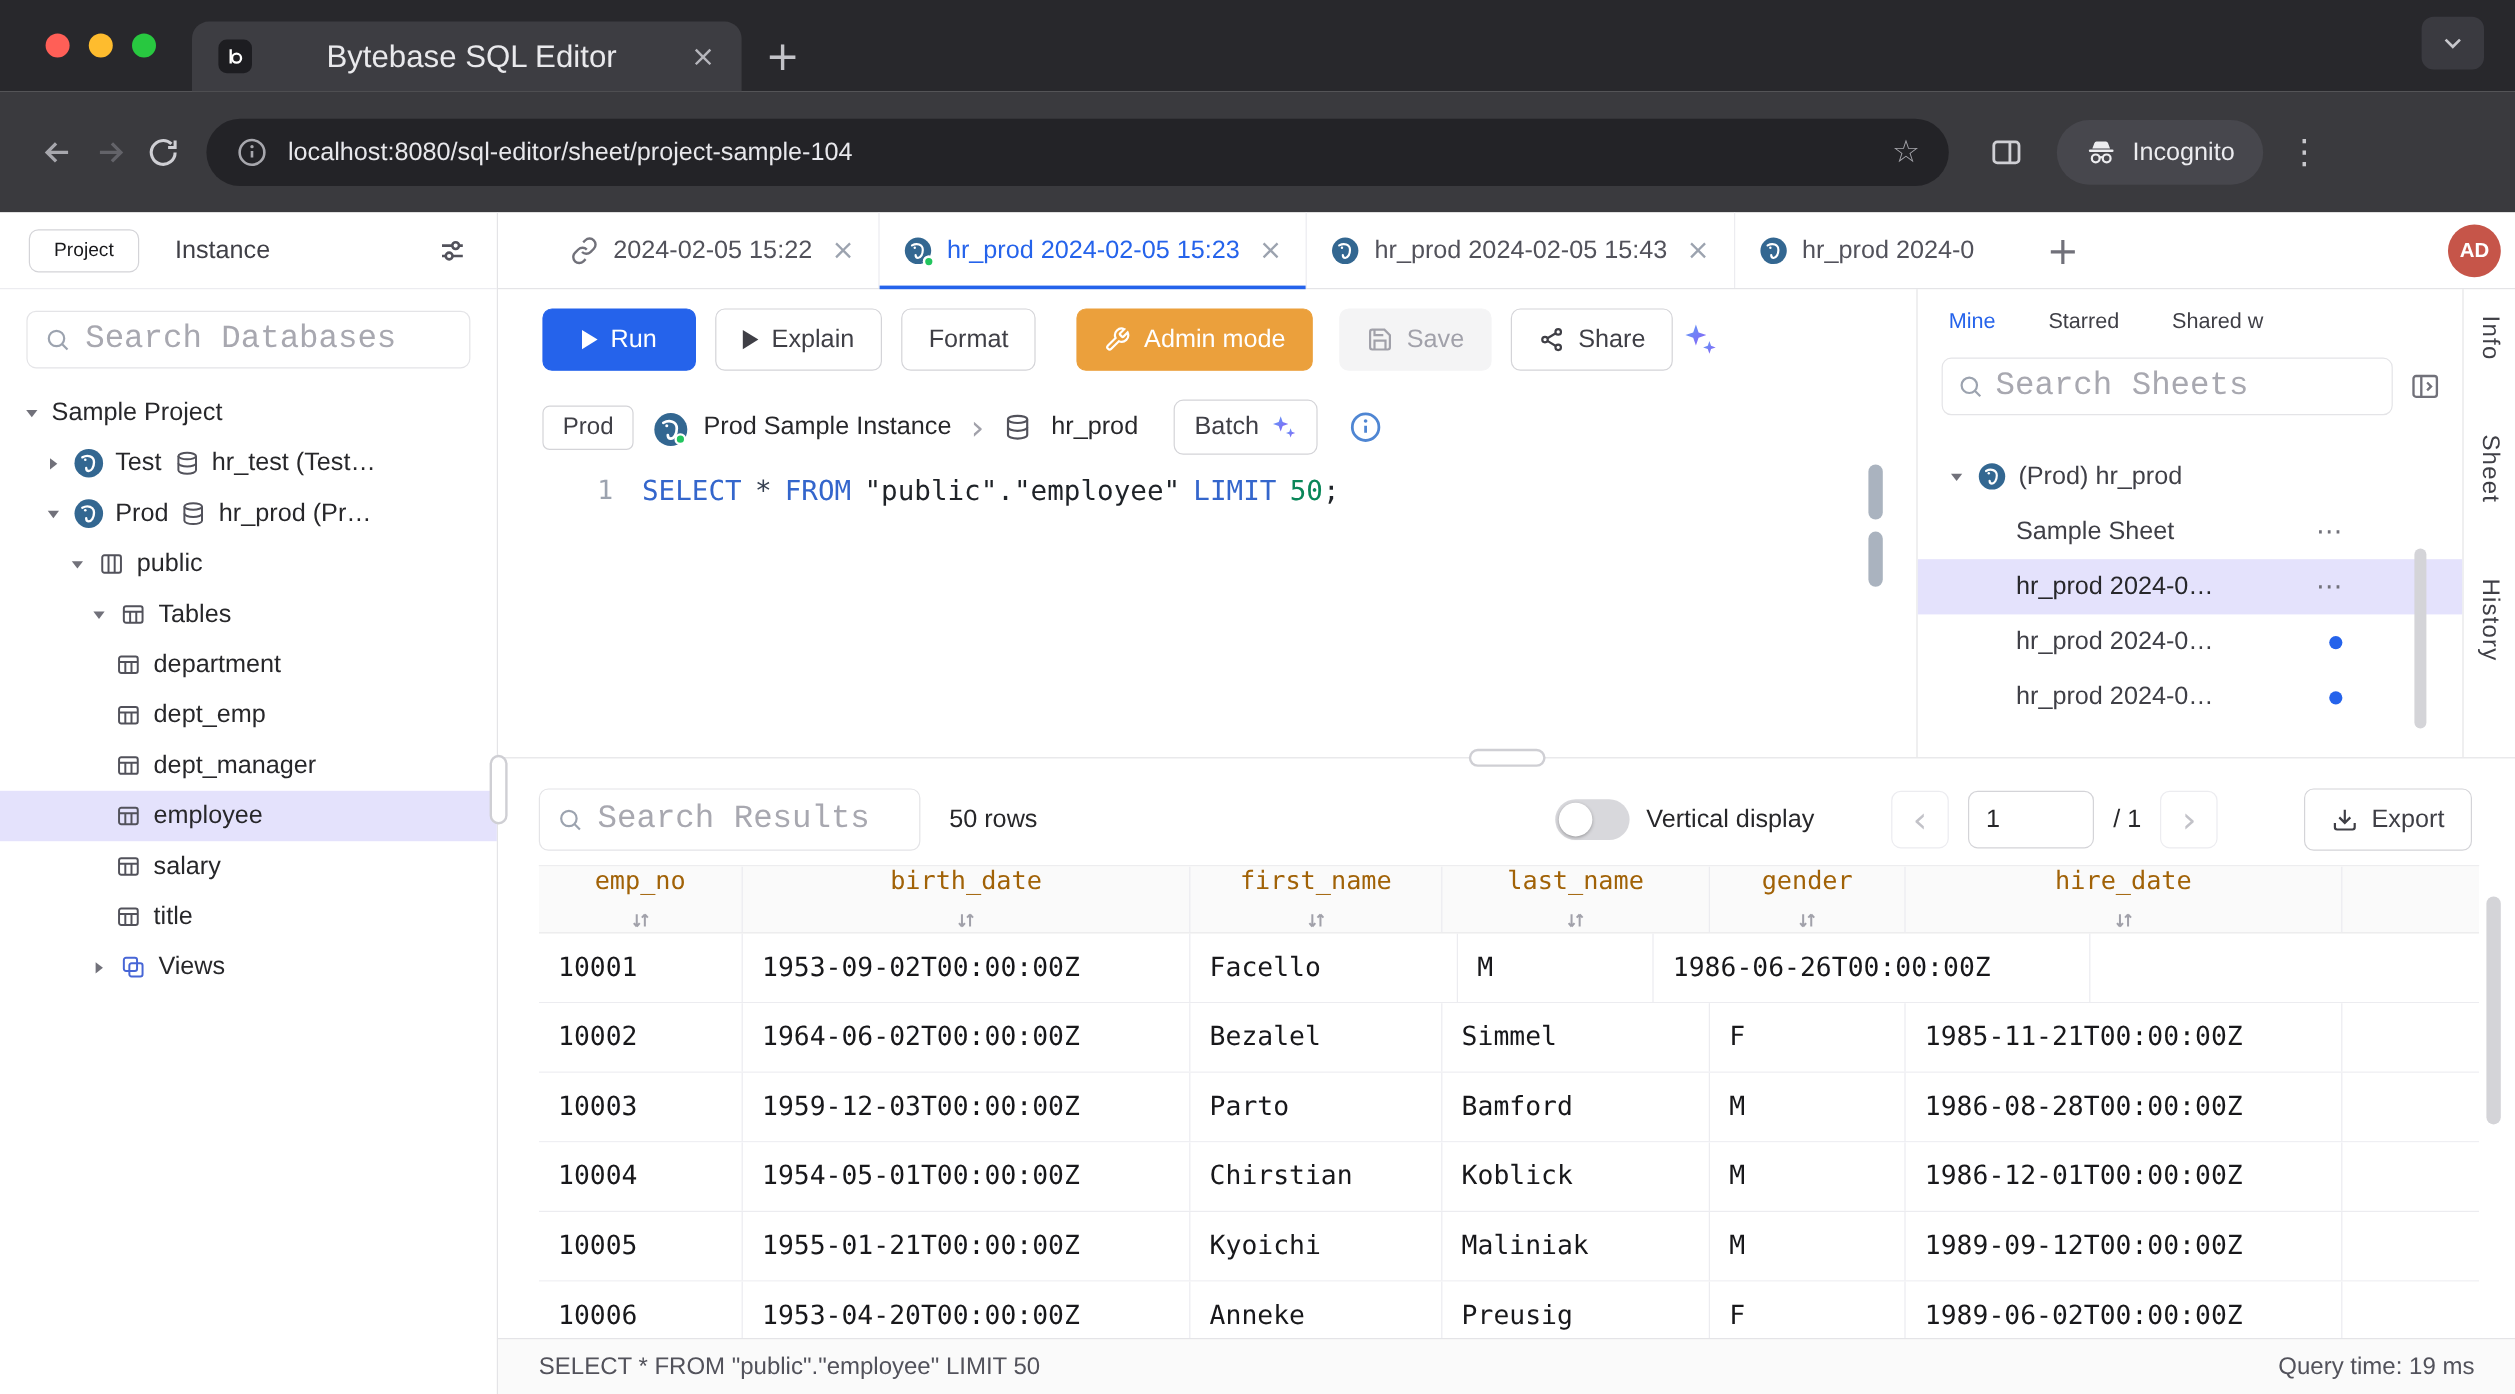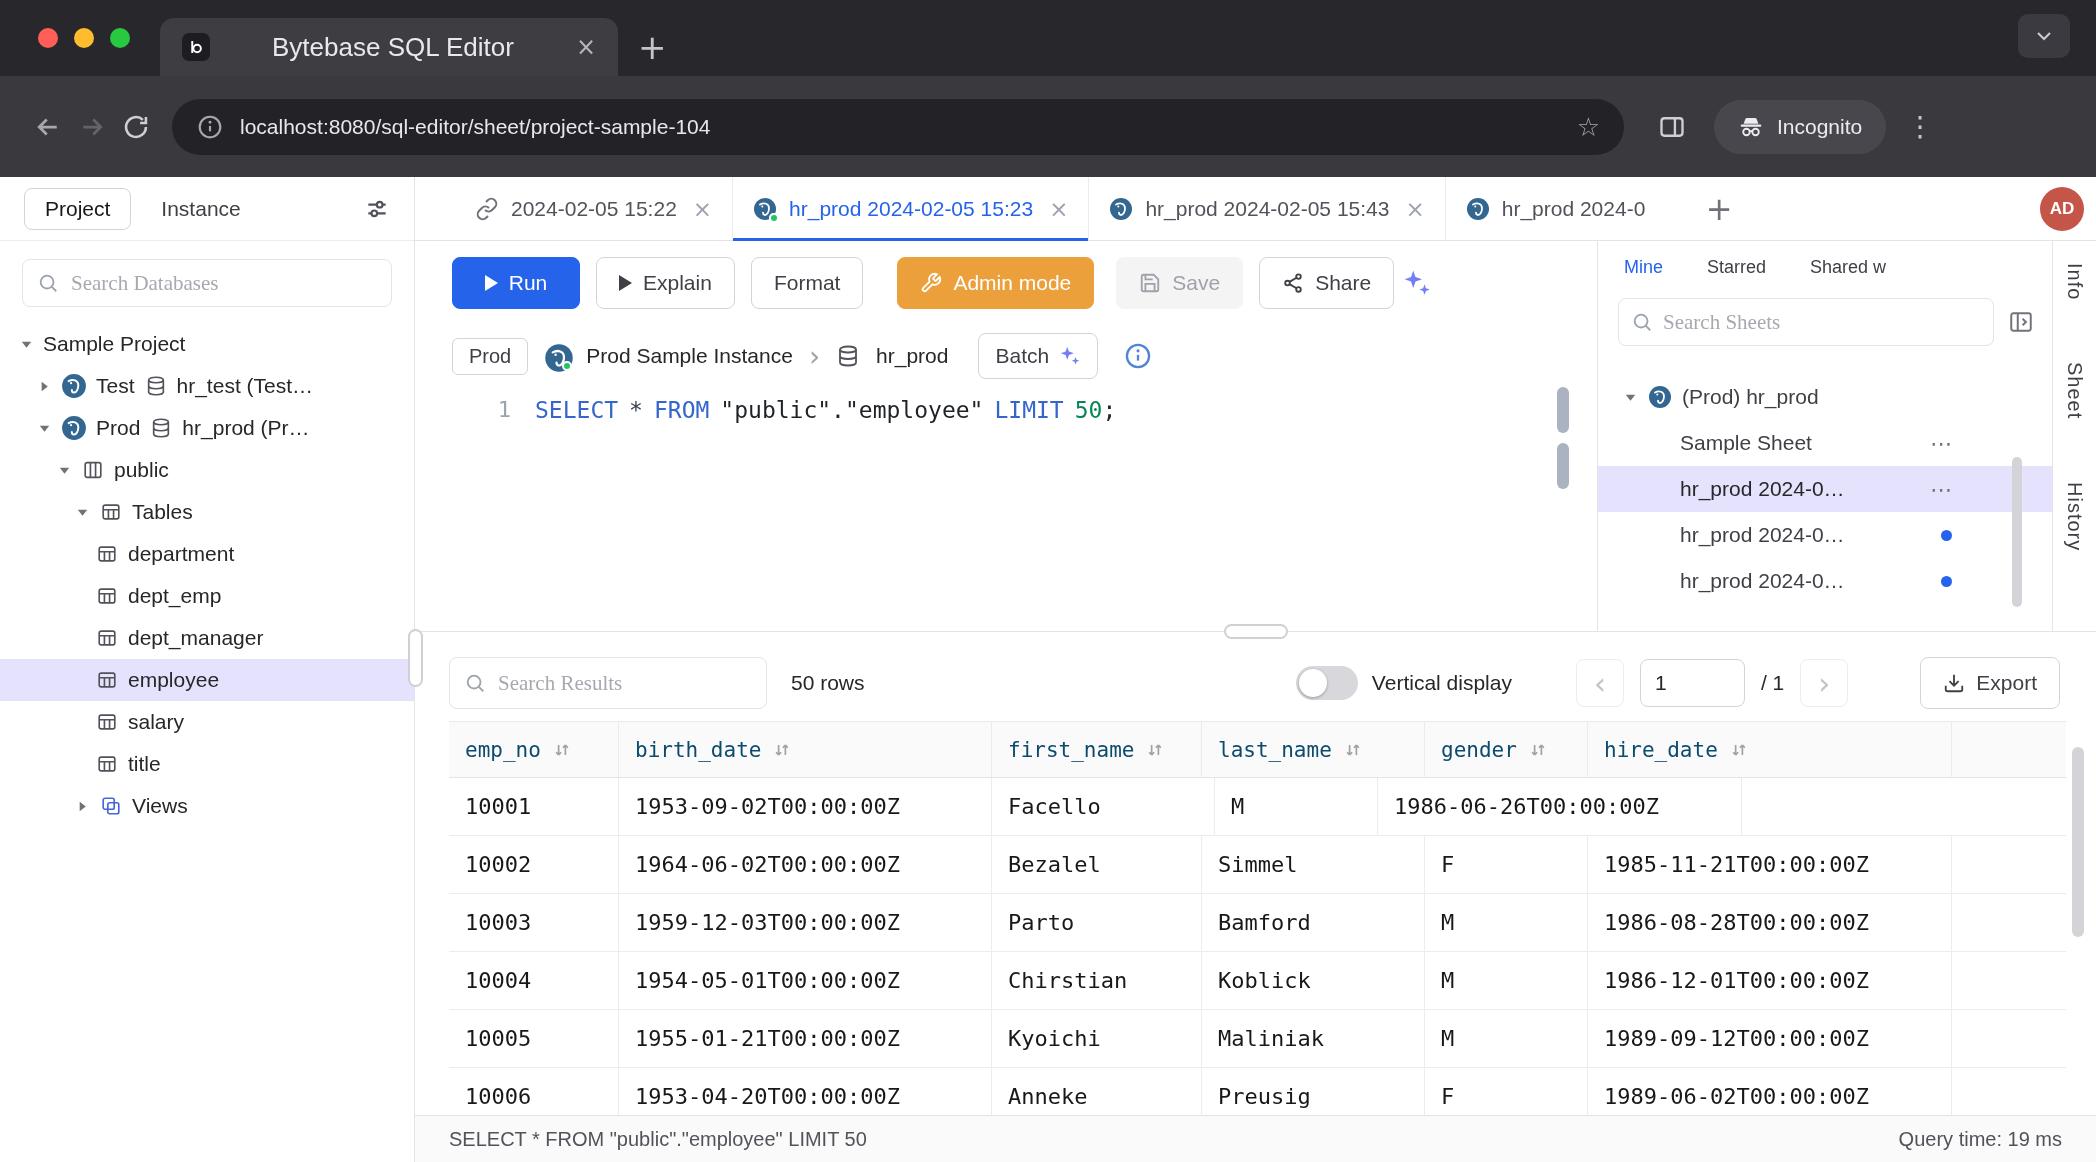--- a/index.html
+++ b/index.html
@@ -31,27 +31,27 @@
   .incognito { height:54px; background:#47474d; border-radius:27px; display:flex; align-items:center; gap:13px;
                padding:0 24px; color:#ececef; font-size:21px; margin-left:20px; flex:none; }
   .menu-dots { color:#c7c7cc; font-size:28px; margin-left:20px; }
 
   
   .app { position:relative; display:flex; height:985px; background:#fff; }
 
   
   .sidebar { width:415px; flex:none; border-right:1px solid #e4e4e7; display:flex; flex-direction:column; }
   .sb-header { height:64px; border-bottom:1px solid #ececf0; display:flex; align-items:center; padding:0 24px; gap:30px; flex:none; }
-  .sb-tab-active { border:1px solid #d4d4d8; border-radius:8px; padding:8px 20px; font-size:21px; color:#18181b; background:#fff; }
+  .sb-tab-active { border:1px solid #d4d4d8; border-radius:8px; padding:8px 20px; font-size:16px; color:#18181b; background:#fff; }
   .sb-tab { font-size:21px; color:#3f3f46; }
   .sb-header .spacer { flex:1; }
   .icbtn { color:#52525b; display:grid; place-items:center; }
   .sb-search { margin:18px 22px 8px; height:48px; border:1px solid #e4e4e7; border-radius:8px;
                display:flex; align-items:center; gap:12px; padding:0 14px; }
-  .sb-search input, .rp-search input, .res-search input { border:none; outline:none; font-size:21px; color:#27272a; width:100%; background:transparent; font-family:Liberation Serif, serif; }
+  .sb-search input, .rp-search input, .res-search input { border:none; outline:none; font-size:27px; color:#27272a; width:100%; background:transparent; font-family:Liberation Mono, monospace; }
   .sb-search input::placeholder, .rp-search input::placeholder, .res-search input::placeholder { color:#a8a8b0; }
   .tree { padding-top:8px; }
   .trow { height:42px; display:flex; align-items:center; gap:9px; font-size:21px; color:#27272a; white-space:nowrap; overflow:hidden; }
   .trow.selected { background:#e4e2fc; }
   .caret { width:16px; height:16px; flex:none; color:#71717a; display:grid; place-items:center; }
   .ti { width:24px; height:24px; flex:none; display:grid; place-items:center; color:#52525b; }
   .ti.blue { color:#4766d6; }
   .pgwrap { position:relative; width:26px; height:26px; flex:none; }
   .pgdot { position:absolute; right:-2px; bottom:-2px; width:10px; height:10px; border-radius:50%; background:#22c55e; border:2px solid #fff; }
 
@@ -144,21 +144,21 @@
   .pageinput { width:105px; height:48px; border:1px solid #d4d4d8; border-radius:8px; margin:0 16px; padding:0 14px;
                font-size:21px; color:#27272a; outline:none; font-family:"Liberation Sans",sans-serif; }
   .pagetotal { font-size:21px; color:#27272a; margin-right:16px; }
   .btn-export { margin-left:72px; }
 
   .res-table { flex:1; overflow:hidden; margin:0 30px 0 34px; border-top:1px solid #e9e9ec; }
   .hrow { display:flex; height:56px; background:#fafafa; border-bottom:1px solid #e4e4e7; }
   .drow { display:flex; height:58px; border-bottom:1px solid #ececf0; background:#fff; }
   .th, .td { border-right:1px solid #ececf0; display:flex; align-items:center; padding:0 16px;
              font-family:"DejaVu Sans Mono", monospace; white-space:nowrap; overflow:hidden; flex:none; }
-  .th { color:#0c4a6e; font-size:21px; gap:12px; }
+  .th { color:#a16207; font-size:21px; gap:12px;flex-direction:column; }
   .td { color:#18181b; font-size:22px; }
   .fill { flex:1 1 auto; border-right:none; }
   .w0{width:170px}.w1{width:373px}.w2{width:210px}.w3{width:223px}.w4{width:163px}.w5{width:364px}
   .res-scroll { position:absolute; right:12px; top:104px; width:12px; height:190px; border-radius:6px; background:#d4d4d8; }
   .res-footer { height:47px; flex:none; background:#fafafa; border-top:1px solid #e4e4e7; display:flex; align-items:center;
                 padding:0 34px; font-size:20px; color:#52525b; }
   .res-footer .sqltxt { flex:1; white-space:nowrap; overflow:hidden; }
 
   svg { display:block; }
 </style>

